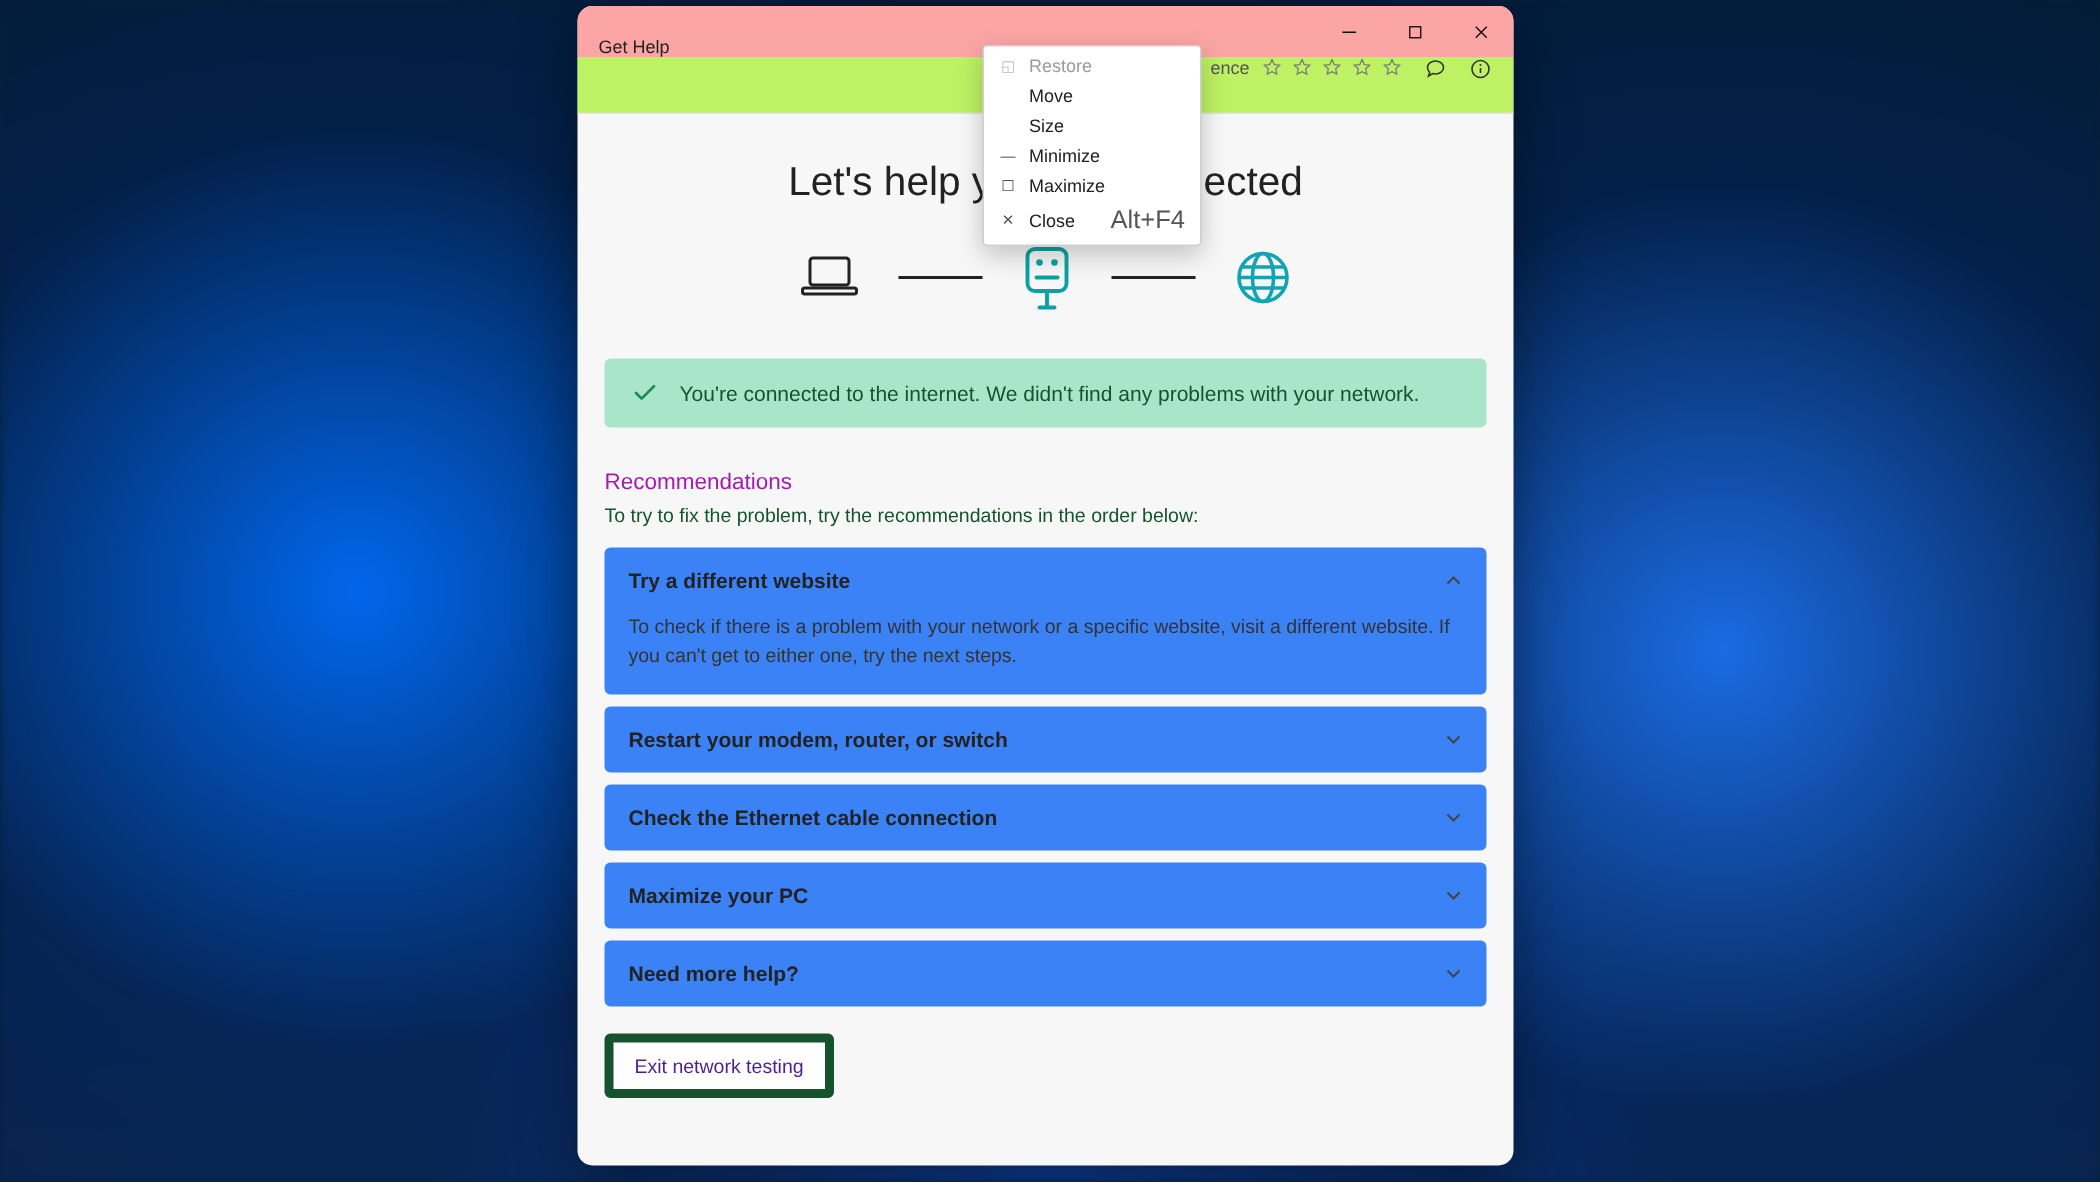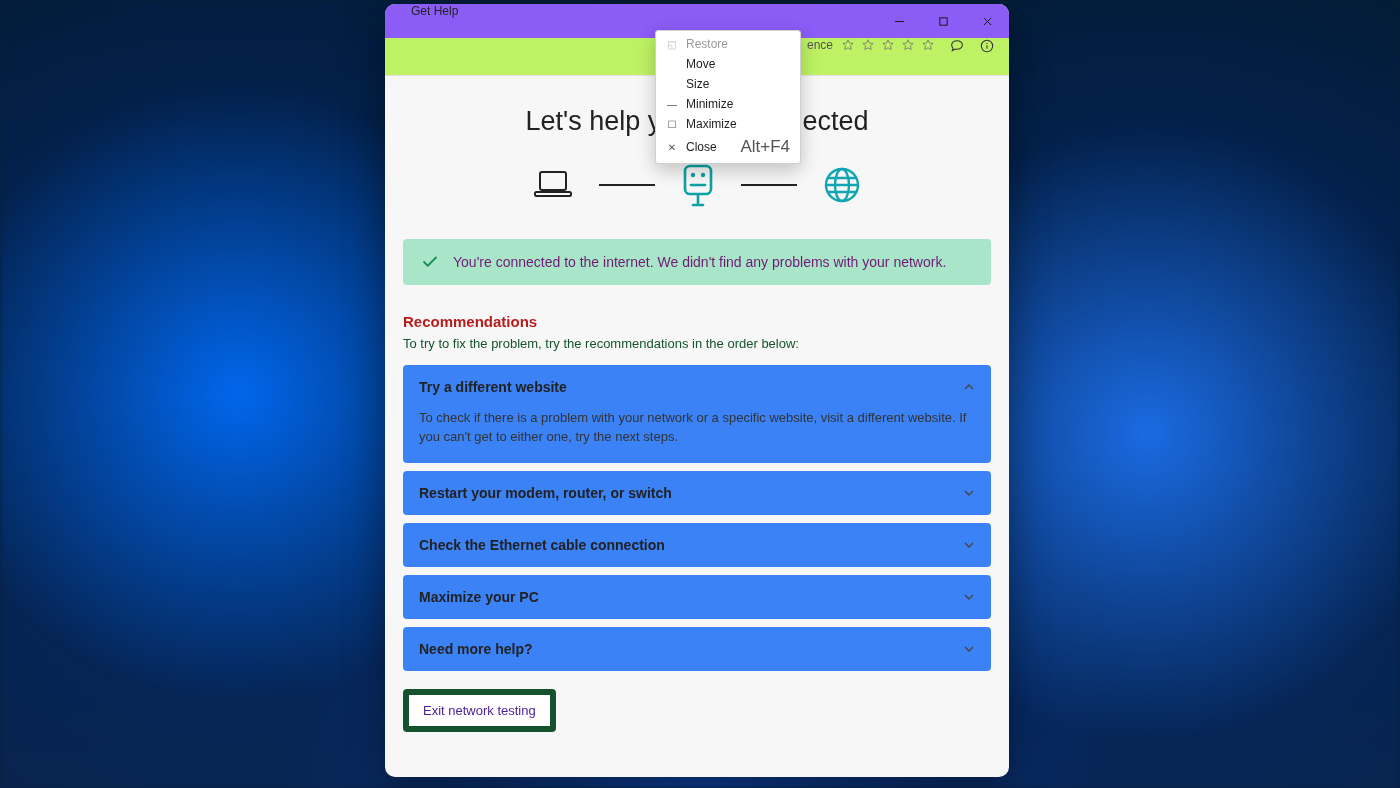--- a/index.html
+++ b/index.html
@@ -26,24 +26,24 @@
     left:385px; top:4px;
     width:624px; height:773px;
     background:#f7f7f7;
     border-radius:10px;
     box-shadow:0 12px 40px rgba(0,0,0,0.4);
     overflow:hidden;
     display:flex; flex-direction:column;
   }
   .titlebar {
     height:34px;
-    display:flex; align-items:flex-start;
+    display:flex; align-items:flex-end;
     justify-content:space-between;
-    padding-left:26px;
-    background:#8b5cf6;
+    padding-left:14px;
+    background:#fca5a5;
   }
   .titlebar .title { font-size:12px; color:#222; }
   .winbtns { display:flex; height:100%; }
   .winbtn {
     width:44px; display:flex; align-items:center; justify-content:center;
     font-size:11px; color:#111;
   }
   .winbtn svg { width:11px; height:11px; }
   .toolbar {
     height:38px;
@@ -74,24 +74,24 @@
   .diag-line { width:56px; height:2px; background:#222; }
   .diag-icon { color:#222; }
   .diag-router { color:#0aa2a2; }
   .diag-globe  { color:#11a5b3; }
   .status {
     background:#a9e6c9;
     border-radius:4px;
     padding:14px 18px;
     display:flex; align-items:center; gap:14px;
     font-size:14px;
-    color:#701a75;
+    color:#14532d;
   }
   .status svg { color:#1b8c5a; }
-  .section-title { font-size:15px; font-weight:700; margin-top:28px; color:#b91c1c;}
+  .section-title { font-size:15px; font-weight:400; margin-top:28px; color:#a21caf;}
   .section-sub { font-size:13px; color:#14532d; margin-top:6px; margin-bottom:14px;}
   .card {
     background:#3b82f6;
     border-radius:4px;
     margin-bottom:8px;
   }
   .card-head {
     padding:14px 16px;
     display:flex; justify-content:space-between; align-items:center;
     font-size:14px; font-weight:600; color:#222;

